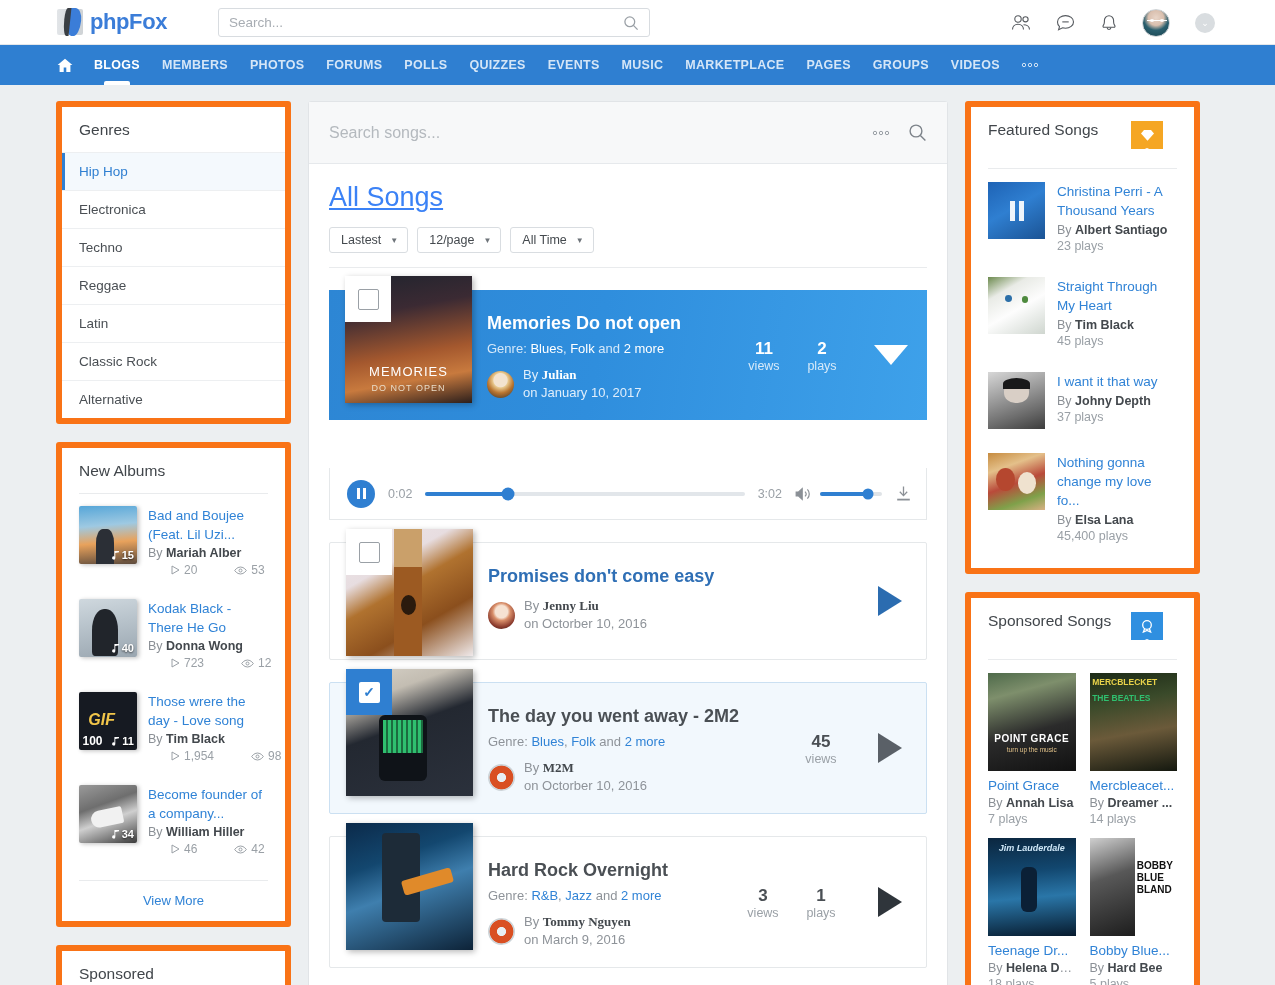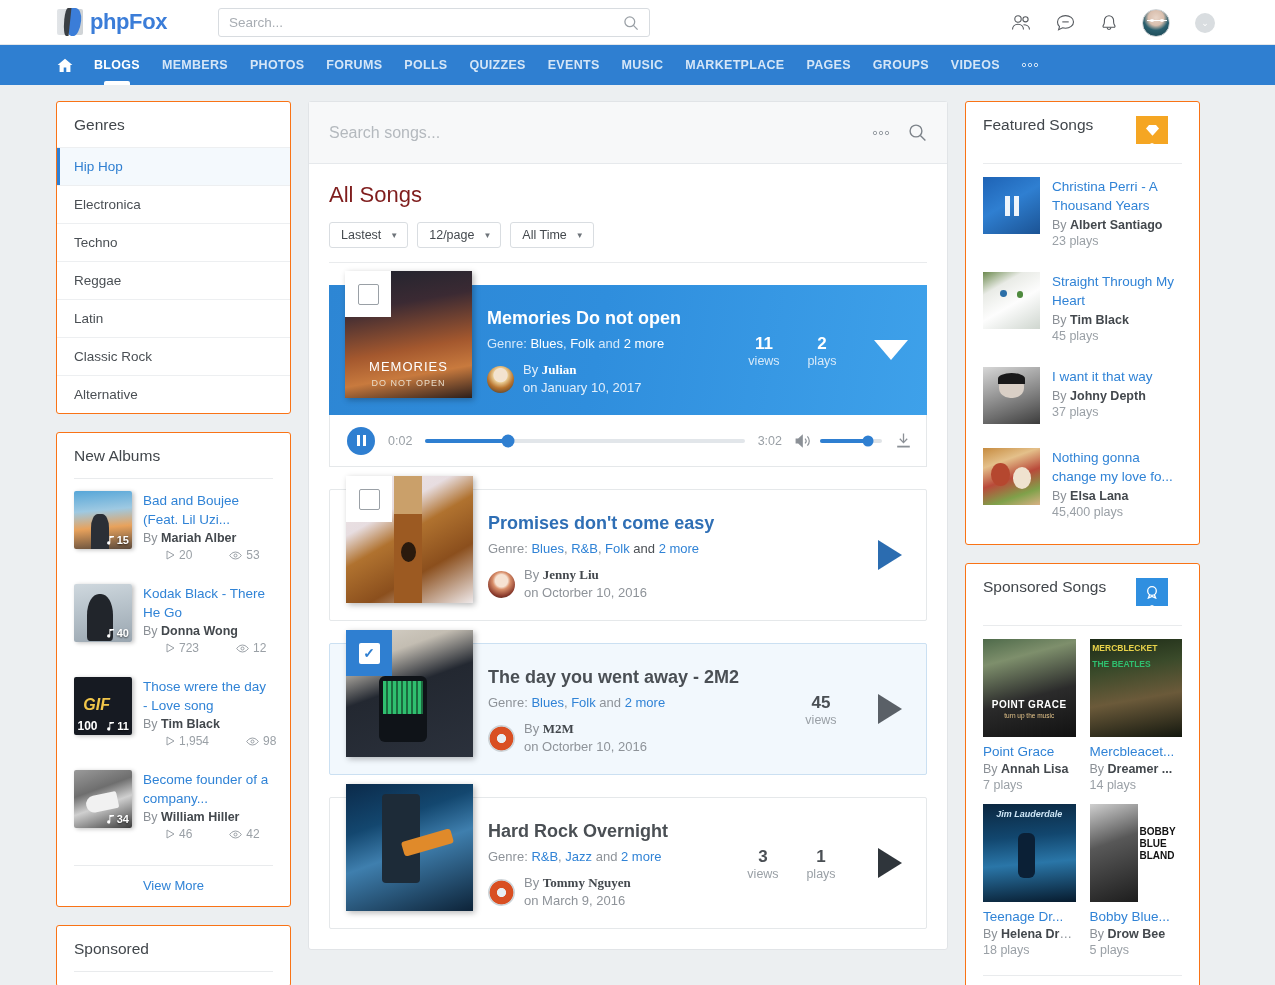--- a/index.html
+++ b/index.html
@@ -82,21 +82,21 @@
   }
   .nav-dots { color: #cfe2f5; font-size: 13px; letter-spacing: 1px; padding: 0 10px; cursor: pointer; }
 
   
   .page { display: flex; padding: 16px 56px 0 56px; gap: 17px; align-items: flex-start; }
   .col-left  { width: 235px; flex: none; }
   .col-main  { width: 640px; flex: none; }
   .col-right { width: 235px; flex: none; }
 
   .card {
-    background: #fff; border: 1px solid #f97316; border-radius: 3px;
+    background: #fff; border: 6px solid #f97316; border-radius: 3px;
     margin-bottom: 18px; overflow: hidden;
   }
   .card-title {
     font-size: 15.5px; color: #41464b; padding: 14px 17px 13px 17px; font-weight: normal;
   }
   .card-title-row { display:flex; justify-content: space-between; align-items:flex-start; }
 
   
   .ribbon { width: 32px; height: 34px; position: relative; margin: 0 14px 0 0; color:#fff; }
   .ribbon .body { position:absolute; inset:0 0 6px 0; display:flex; align-items:center; justify-content:center; font-size:15px;}
@@ -141,21 +141,21 @@
     height: 62px; background: #f7f8f9; border-bottom: 1px solid #e6e9ec;
     display: flex; align-items: center; padding: 0 20px;
   }
   .song-search input {
     flex: 1; border: none; background: transparent; outline: none;
     font-size: 16px; color: #555; font-family: "Liberation Sans", sans-serif;
   }
   .song-search input::placeholder { color: #b4b9be; }
   .ss-ic { color: #9aa0a6; margin-left: 18px; cursor: pointer; display:flex; align-items:center;}
   .main-pad { padding: 18px 20px 0 20px; }
-  .all-songs { font-size: 22px; color: #7f1d1d; font-weight: normal; }
+  .all-songs { font-size: 27px; color: #3b82f6; font-weight: normal; text-decoration: underline; }
   .filters { display: flex; gap: 9px; margin-top: 14px; }
   .filter-btn {
     border: 1px solid #d9dde1; border-radius: 3px; background: #fff;
     font-size: 12.5px; color: #44494e; padding: 5px 9px 5px 11px;
     display: flex; align-items: center; gap: 9px; cursor: pointer;
     font-family: "Liberation Sans", sans-serif;
   }
   .filter-btn .cv { font-size: 8px; color: #6e747a; }
   .list-sep { height: 1px; background: #e9ebed; margin: 14px 0 0 0; }
 
@@ -209,21 +209,21 @@
   .stat .l { font-size: 12.5px; color: #9aa0a6; }
   .playing .stat .n { color: #fff; }
   .playing .stat .l { color: #d7eaf9; }
   .ctrl-col { width: 72px; display: flex; align-items: center; justify-content: center; }
   .tri-down { width: 0;height:0; border-left: 17px solid transparent; border-right: 17px solid transparent; border-top: 20px solid #fff; cursor:pointer;}
   .tri-right { width:0;height:0; border-top: 15px solid transparent; border-bottom: 15px solid transparent; border-left: 24px solid #2b6cb0; cursor:pointer;}
 
   
   .player {
     background: #fff; border: 1px solid #e5e8ea; border-top: none;
-    height: 52px; display: flex; align-items: center; padding: 0 14px 0 17px; gap: 13px;
+    height: 52px; display: flex; align-items: center; padding: 0 14px 0 17px; gap: 13px; margin-top: 48px;
   }
   .play-circle {
     width: 28px; height: 28px; border-radius: 50%; background: #2f7fd1; flex: none;
     display: flex; align-items: center; justify-content: center; cursor: pointer;
   }
   .pause-ic { display:flex; gap:3px; }
   .pause-ic i { width: 3px; height: 11px; background: #fff; display:block; }
   .time { font-size: 12.5px; color: #9aa0a6; flex: none; }
   .seek { flex: 1; height: 4px; background: #e2e6ea; border-radius: 2px; position: relative; cursor: pointer; }
   .seek .fill { position: absolute; left: 0; top: 0; bottom: 0; width: 26%; background: #2f7fd1; border-radius: 2px; }
@@ -670,28 +670,20 @@
             <div class="thumb-holder">
               <div class="song-thumb">
                   <div class="art guitar"></div>
                 </div>
               <div class="sel-box">
                   <span class="chk"></span>
                 </div>
             </div>
             <div class="song-body">
               <div class="song-name">Promises don't come easy</div>
-              <div class="genre-line">
-                <span>Genre:</span>
-                <a>Blues</a>,
-                <a>R&amp;B</a>,
-                <a>Folk</a>
-                <span style="color:#4a4f54">and</span>
-                <a>2 more</a>
-              </div>
               <div class="by-line">
                 <span class="by-avatar av2"></span>
                 <div class="by-text">
                   <div><span>By</span> <b>Jenny Liu</b></div>
                   <div>on Octorber 10, 2016</div>
                 </div>
               </div>
             </div>
             <div class="stats-col"></div>
             <div class="ctrl-col">
@@ -888,21 +880,21 @@
               </div>
             <a class="spon-name">Teenage Dr...</a>
             <div class="spon-by"><span>By</span> <b>Helena Drow</b></div>
             <div class="spon-plays">18 plays</div>
           </div>
           <div class="spon-cell">
             <div class="spon-cover">
                 <div class="art bobby"></div>
               </div>
             <a class="spon-name">Bobby Blue...</a>
-            <div class="spon-by"><span>By</span> <b>Drow Bee</b></div>
+            <div class="spon-by"><span>By</span> <b>Hard Bee</b></div>
             <div class="spon-plays">5 plays</div>
           </div>
         </div>
       </div>
       <div class="hr"></div>
       <div class="sponsor-cta">SPONSOR YOUR SONGS</div>
     </div>
 
   </div>
 </div>

